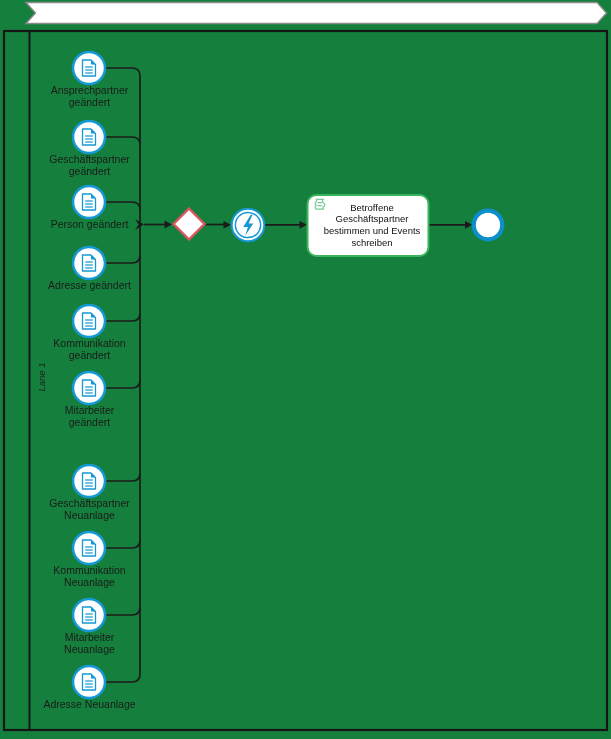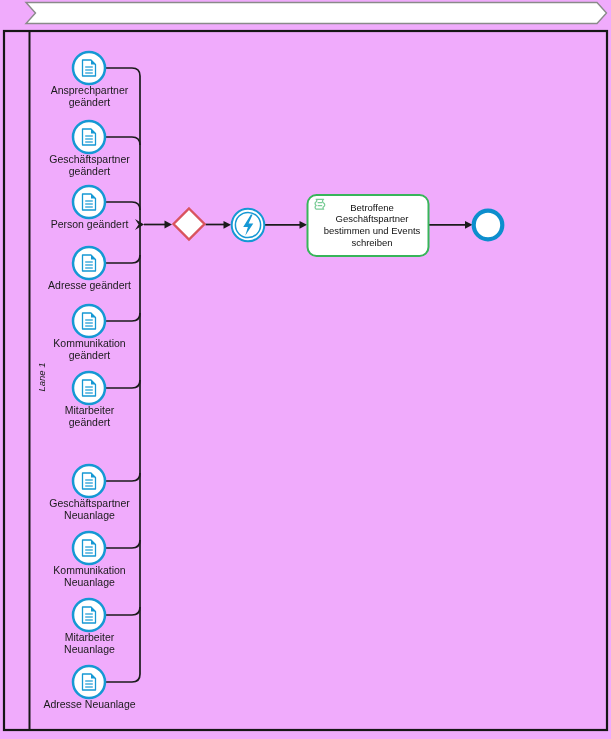--- a/index.html
+++ b/index.html
@@ -1,19 +1,19 @@
 <!DOCTYPE html>
 <html style="--event_blue: #1598d4; --end_event_blue: #0d8ecd; --gateway_red: #d9545e; --task_green: #38b55a; --task_icon_green: #79cc96; --connector: #1b1b1b; --band_gray: #8a8a8a; --frame_black: #161616;"><head>
 <meta charset="utf-8">
 <style>
   html,body{margin:0;padding:0;background:#fff;}
   .canvas{
     position:relative;
     width:611px;height:739px;
-    background:#f0abfc;
+    background:#15803d;
     font-family:"Liberation Sans", sans-serif;
     overflow:hidden;
   }
   svg{position:absolute;left:0;top:0;}
   .band{fill:#ffffff;stroke:var(--band_gray,#8a8a8a);stroke-width:1.4;stroke-linejoin:miter;}
   .pool{fill:none;stroke:var(--frame_black,#161616);stroke-width:2.2;}
   .divider{stroke:var(--frame_black,#161616);stroke-width:2;}
   .lane-label{font-size:9.5px;font-style:italic;fill:#222;text-anchor:middle;}
   .flow{fill:none;stroke:var(--connector,#1b1b1b);stroke-width:1.7;}
   .arrowhead{fill:var(--connector,#1b1b1b);stroke:none;}

